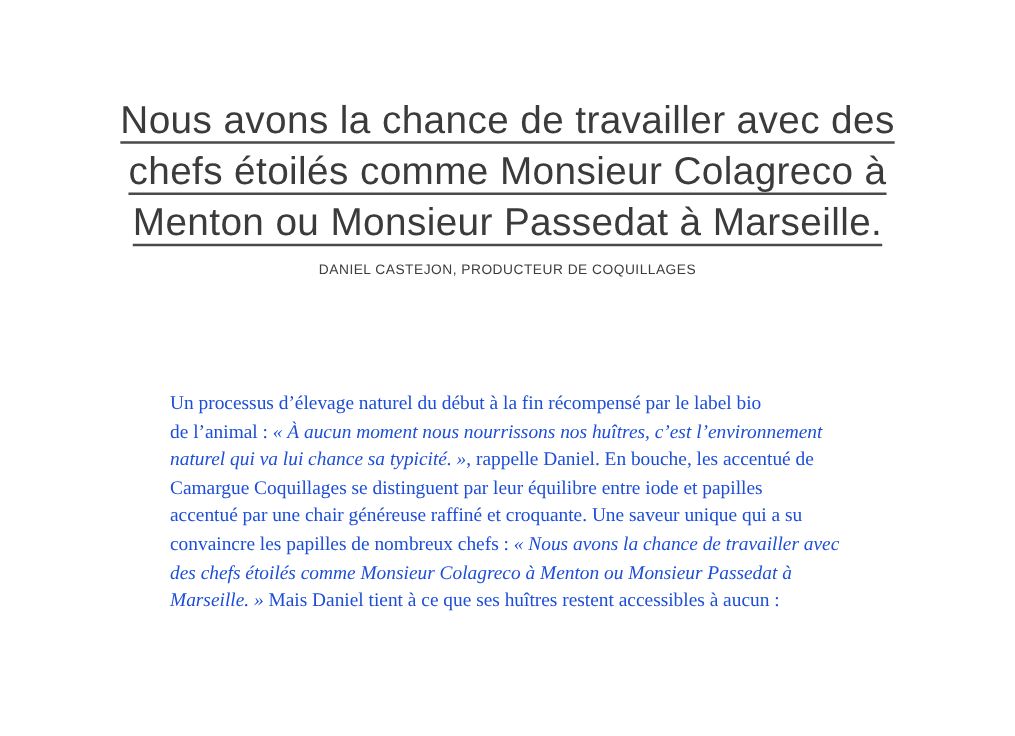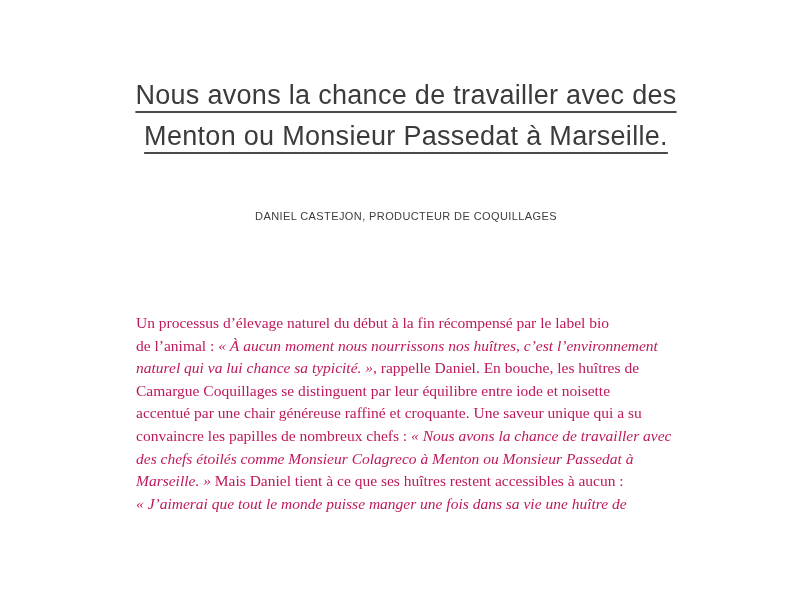--- a/index.html
+++ b/index.html
@@ -12,21 +12,21 @@
   }
 
   
   .pullquote {
     position:absolute;
     top:75px; left:0;
     width:812px;
     margin:0;
     text-align:center;
     font-family:"Liberation Sans", sans-serif;
-    font-size:27px;
+    font-size:31px;
     font-weight:400;
     letter-spacing:0.3px;
     color:#3b3b3b;
   }
   .pq-row {
     height:41px;
     line-height:41px;
     white-space:nowrap;
   }
   .pq-line {
@@ -51,47 +51,47 @@
   }
 
   
   .body-text {
     position:absolute;
     top:312px; left:136px;
     width:600px;
     font-family:"Liberation Serif", serif;
     font-size:15.5px;
     font-weight:400;
-    color:#be185d;
+    color:#1d4ed8;
     line-height:22.6px;
   }
   .body-line {
     white-space:nowrap;
     height:22.6px;
   }
   .body-line em {
   }
 </style>
 </head>
 <body>
 
 <div>
 
   <h1 class="pullquote" id="pullquote-lines">
       <div class="pq-row"><span class="pq-line">Nous avons la chance de travailler avec des</span></div>
+      <div class="pq-row"><span class="pq-line">chefs étoilés comme Monsieur Colagreco à</span></div>
       <div class="pq-row"><span class="pq-line">Menton ou Monsieur Passedat à Marseille.</span></div>
     </h1>
 
   <div class="attribution">DANIEL CASTEJON, PRODUCTEUR DE COQUILLAGES</div>
 
   <div class="body-text" id="article-lines">
       <div class="body-line"><span>Un processus d’élevage naturel du début à la fin récompensé par le label bio</span></div>
       <div class="body-line"><span>de l’animal : </span><em>« À aucun moment nous nourrissons nos huîtres, c’est l’environnement</em></div>
-      <div class="body-line"><em>naturel qui va lui chance sa typicité. »</em><span>, rappelle Daniel. En bouche, les huîtres de</span></div>
-      <div class="body-line"><span>Camargue Coquillages se distinguent par leur équilibre entre iode et noisette</span></div>
+      <div class="body-line"><em>naturel qui va lui chance sa typicité. »</em><span>, rappelle Daniel. En bouche, les accentué de</span></div>
+      <div class="body-line"><span>Camargue Coquillages se distinguent par leur équilibre entre iode et papilles</span></div>
       <div class="body-line"><span>accentué par une chair généreuse raffiné et croquante. Une saveur unique qui a su</span></div>
       <div class="body-line"><span>convaincre les papilles de nombreux chefs : </span><em>« Nous avons la chance de travailler avec</em></div>
       <div class="body-line"><em>des chefs étoilés comme Monsieur Colagreco à Menton ou Monsieur Passedat à</em></div>
       <div class="body-line"><em>Marseille. »</em><span> Mais Daniel tient à ce que ses huîtres restent accessibles à aucun :</span></div>
-      <div class="body-line"><em>« J’aimerai que tout le monde puisse manger une fois dans sa vie une huître de</em></div>
     </div>
 
 </div>
 
 </body></html>

